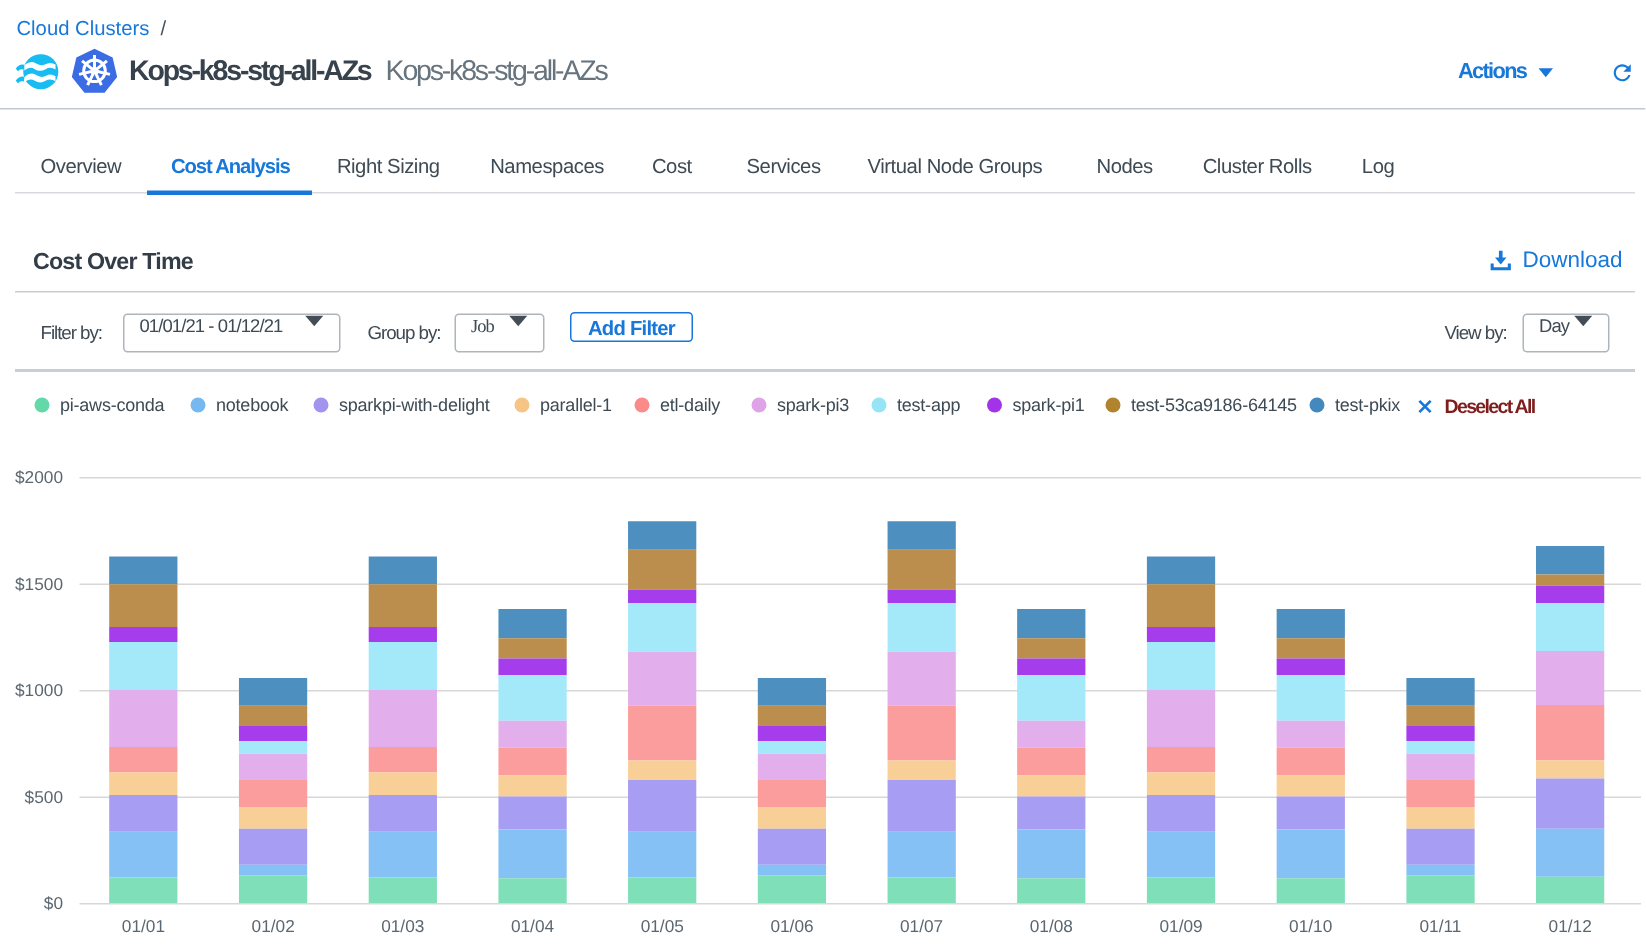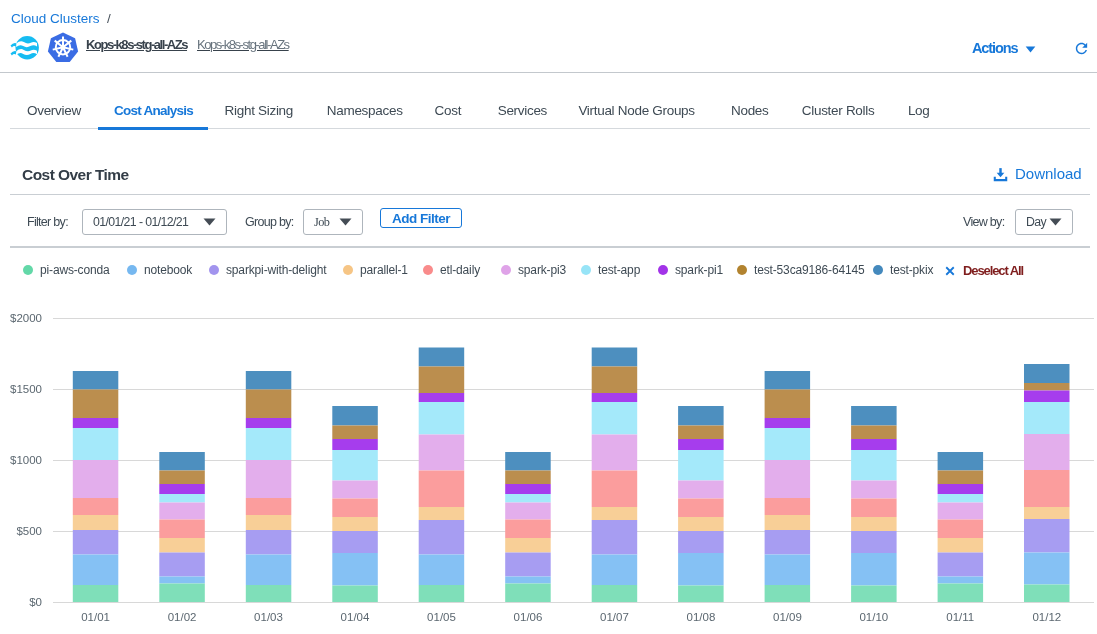--- a/index.html
+++ b/index.html
@@ -5,39 +5,39 @@
 * { margin:0; padding:0; box-sizing:border-box; }
 html,body { width:1097px; height:634px; background:#fff; font-family:"Liberation Sans", sans-serif; overflow:hidden; }
 .abs { position:absolute; }
 #page { position:relative; width:1097px; height:634px; }
 
 #breadcrumb { left:11px; top:11px; font-size:13.5px; }
 #breadcrumb a { color:#1778d9; text-decoration:none;text-align:center; }
 #breadcrumb .sl { color:#4a545e; }
 #logo1 { left:9px; top:32px; }
 #logo2 { left:47px; top:32px; }
-#title { left:86px; top:37px; font-size:13px; font-weight:bold; color:#38424c; letter-spacing:-1.45px;text-decoration:underline; }
+#title { left:86px; top:37px; font-size:19px; font-weight:bold; color:#38424c; letter-spacing:-1.45px; }
 #title .sub { font-weight:normal; color:#67737d; margin-left:10px; }
 #actions { left:972px; top:40px; font-size:14.5px; font-weight:bold; color:#1778d9; letter-spacing:-1.1px; }
 #actions svg { margin-left:8px; }
 #refresh { left:1073px; top:40px; }
 #hdrline { left:0; top:72px; width:1097px; height:1px; background:#c3c8cd; }
 
 #tabs { left:0; top:103px; width:1097px; height:16px; font-size:13.5px; color:#3e4a54; white-space:nowrap; }
 #tabs span { position:absolute; letter-spacing:-0.3px; }
 .tab-active { color:#1778d9; font-weight:bold; letter-spacing:-0.75px !important; }
 #tabline { left:10px; top:128px; width:1080px; height:1px; background:#d5d9dd; }
 #tabunder { left:98px; top:127px; width:110px; height:3px; background:#1778d9; }
 
 #cot { left:22px; top:166px; font-size:15.5px; font-weight:bold; color:#333d47; letter-spacing:-0.55px; }
 #download { left:993px; top:165px; font-size:15px; font-weight:normal; color:#1778d9; }
 #cotline { left:10px; top:194px; width:1080px; height:1px; background:#c9ced3; }
 
 .flabel { font-size:12.5px; font-weight:normal; color:#3e4a54; letter-spacing:-0.7px; }
-.selbox { position:absolute; border:1px solid #aeb5bc; border-radius:3px; background:#fff; font-size:12.3px; letter-spacing:-0.6px; color:#3e4a54; display:flex; align-items:center; justify-content:space-between; padding:0 10px; height:26px; }
+.selbox { position:absolute; border:1px solid #aeb5bc; border-radius:3px; background:#fff; font-size:12.3px; letter-spacing:-0.6px; color:#3e4a54; display:flex; align-items:flex-start; justify-content:space-between; padding:0 10px; height:26px; }
 #fby { left:27px; top:215px; }
 #sel-date { left:82px; top:209px; width:145px; }
 #gby { left:245px; top:215px; }
 #sel-job { left:303px; top:209px; width:60px;font-family:Liberation Serif, serif; }
 #addfilter { left:380px; top:208px; width:82px; height:20px; letter-spacing:-0.5px; border:1.5px solid #1778d9; border-radius:3px; background:#fff; color:#1778d9; font-size:13.5px; font-weight:bold; display:flex; align-items:center; justify-content:center; }
 #vby { left:963px; top:215px; }
 #sel-day { left:1015px; top:209px; width:58px; }
 #filtline { left:10px; top:246px; width:1080px; height:2px; background:#c9ced3; }
 
 #legend { left:0; top:263px; width:1023px; height:15px; font-size:12px; letter-spacing:-0.15px; color:#3e4a54; }

